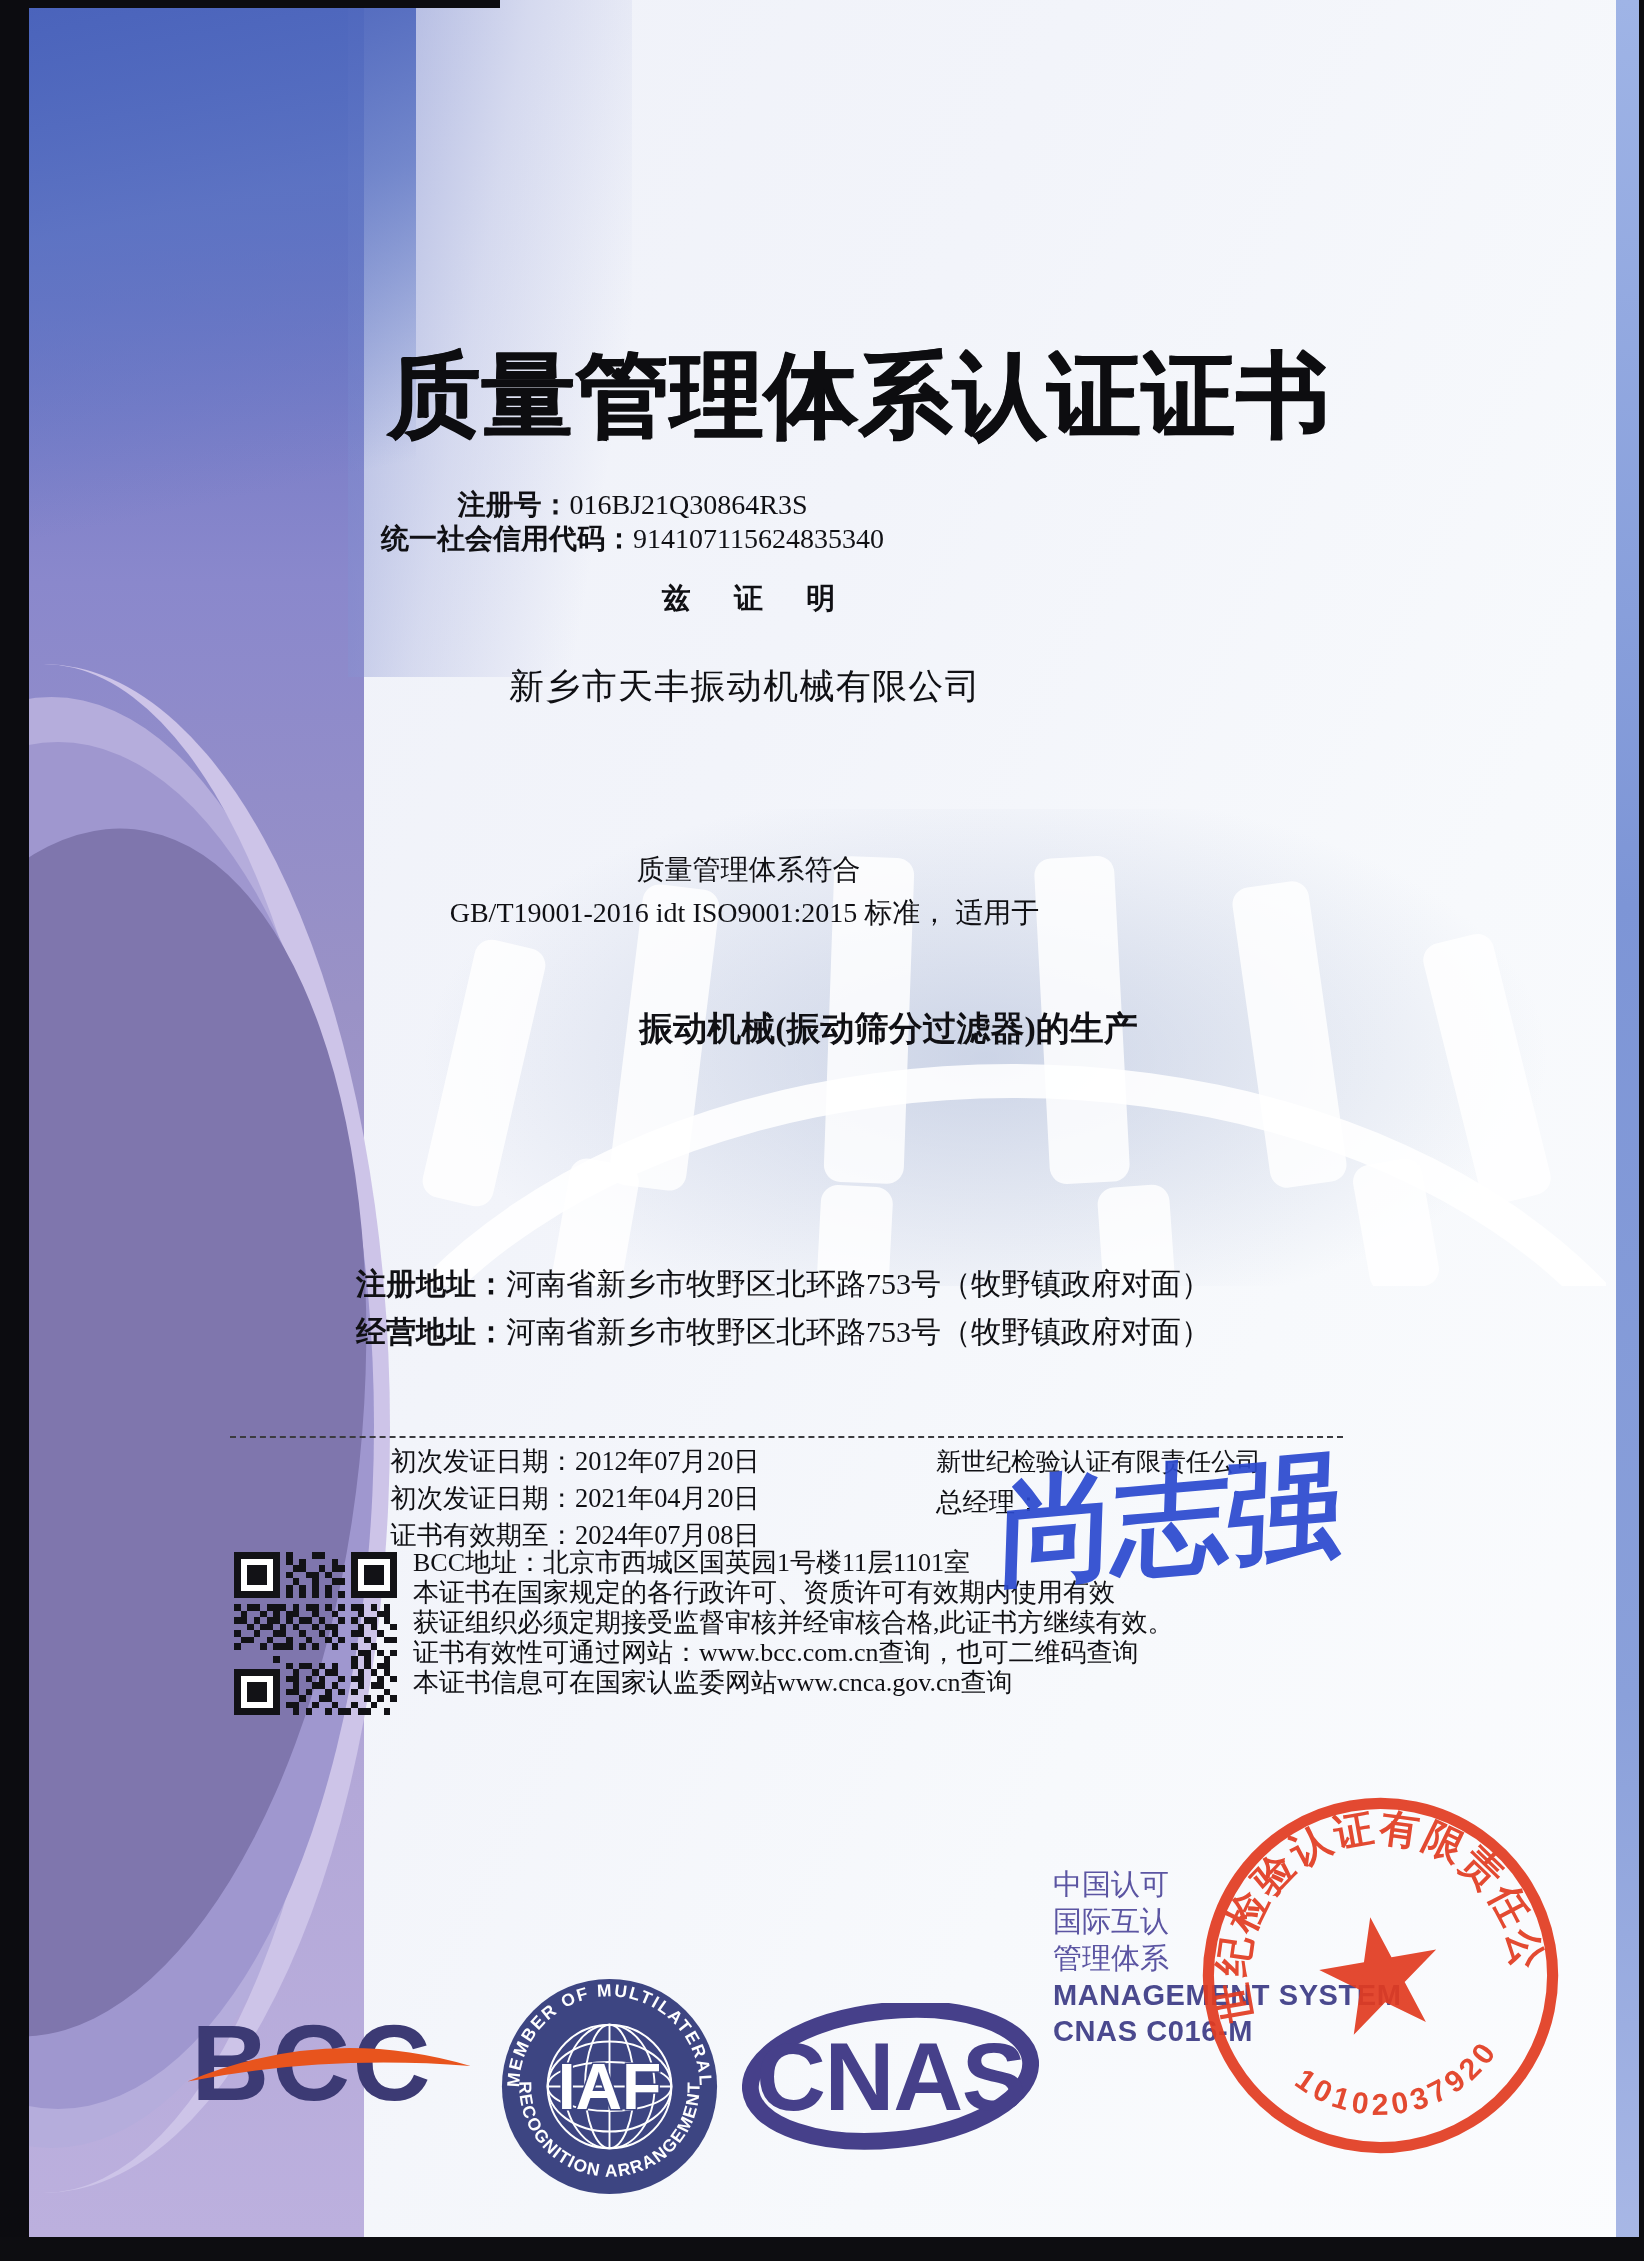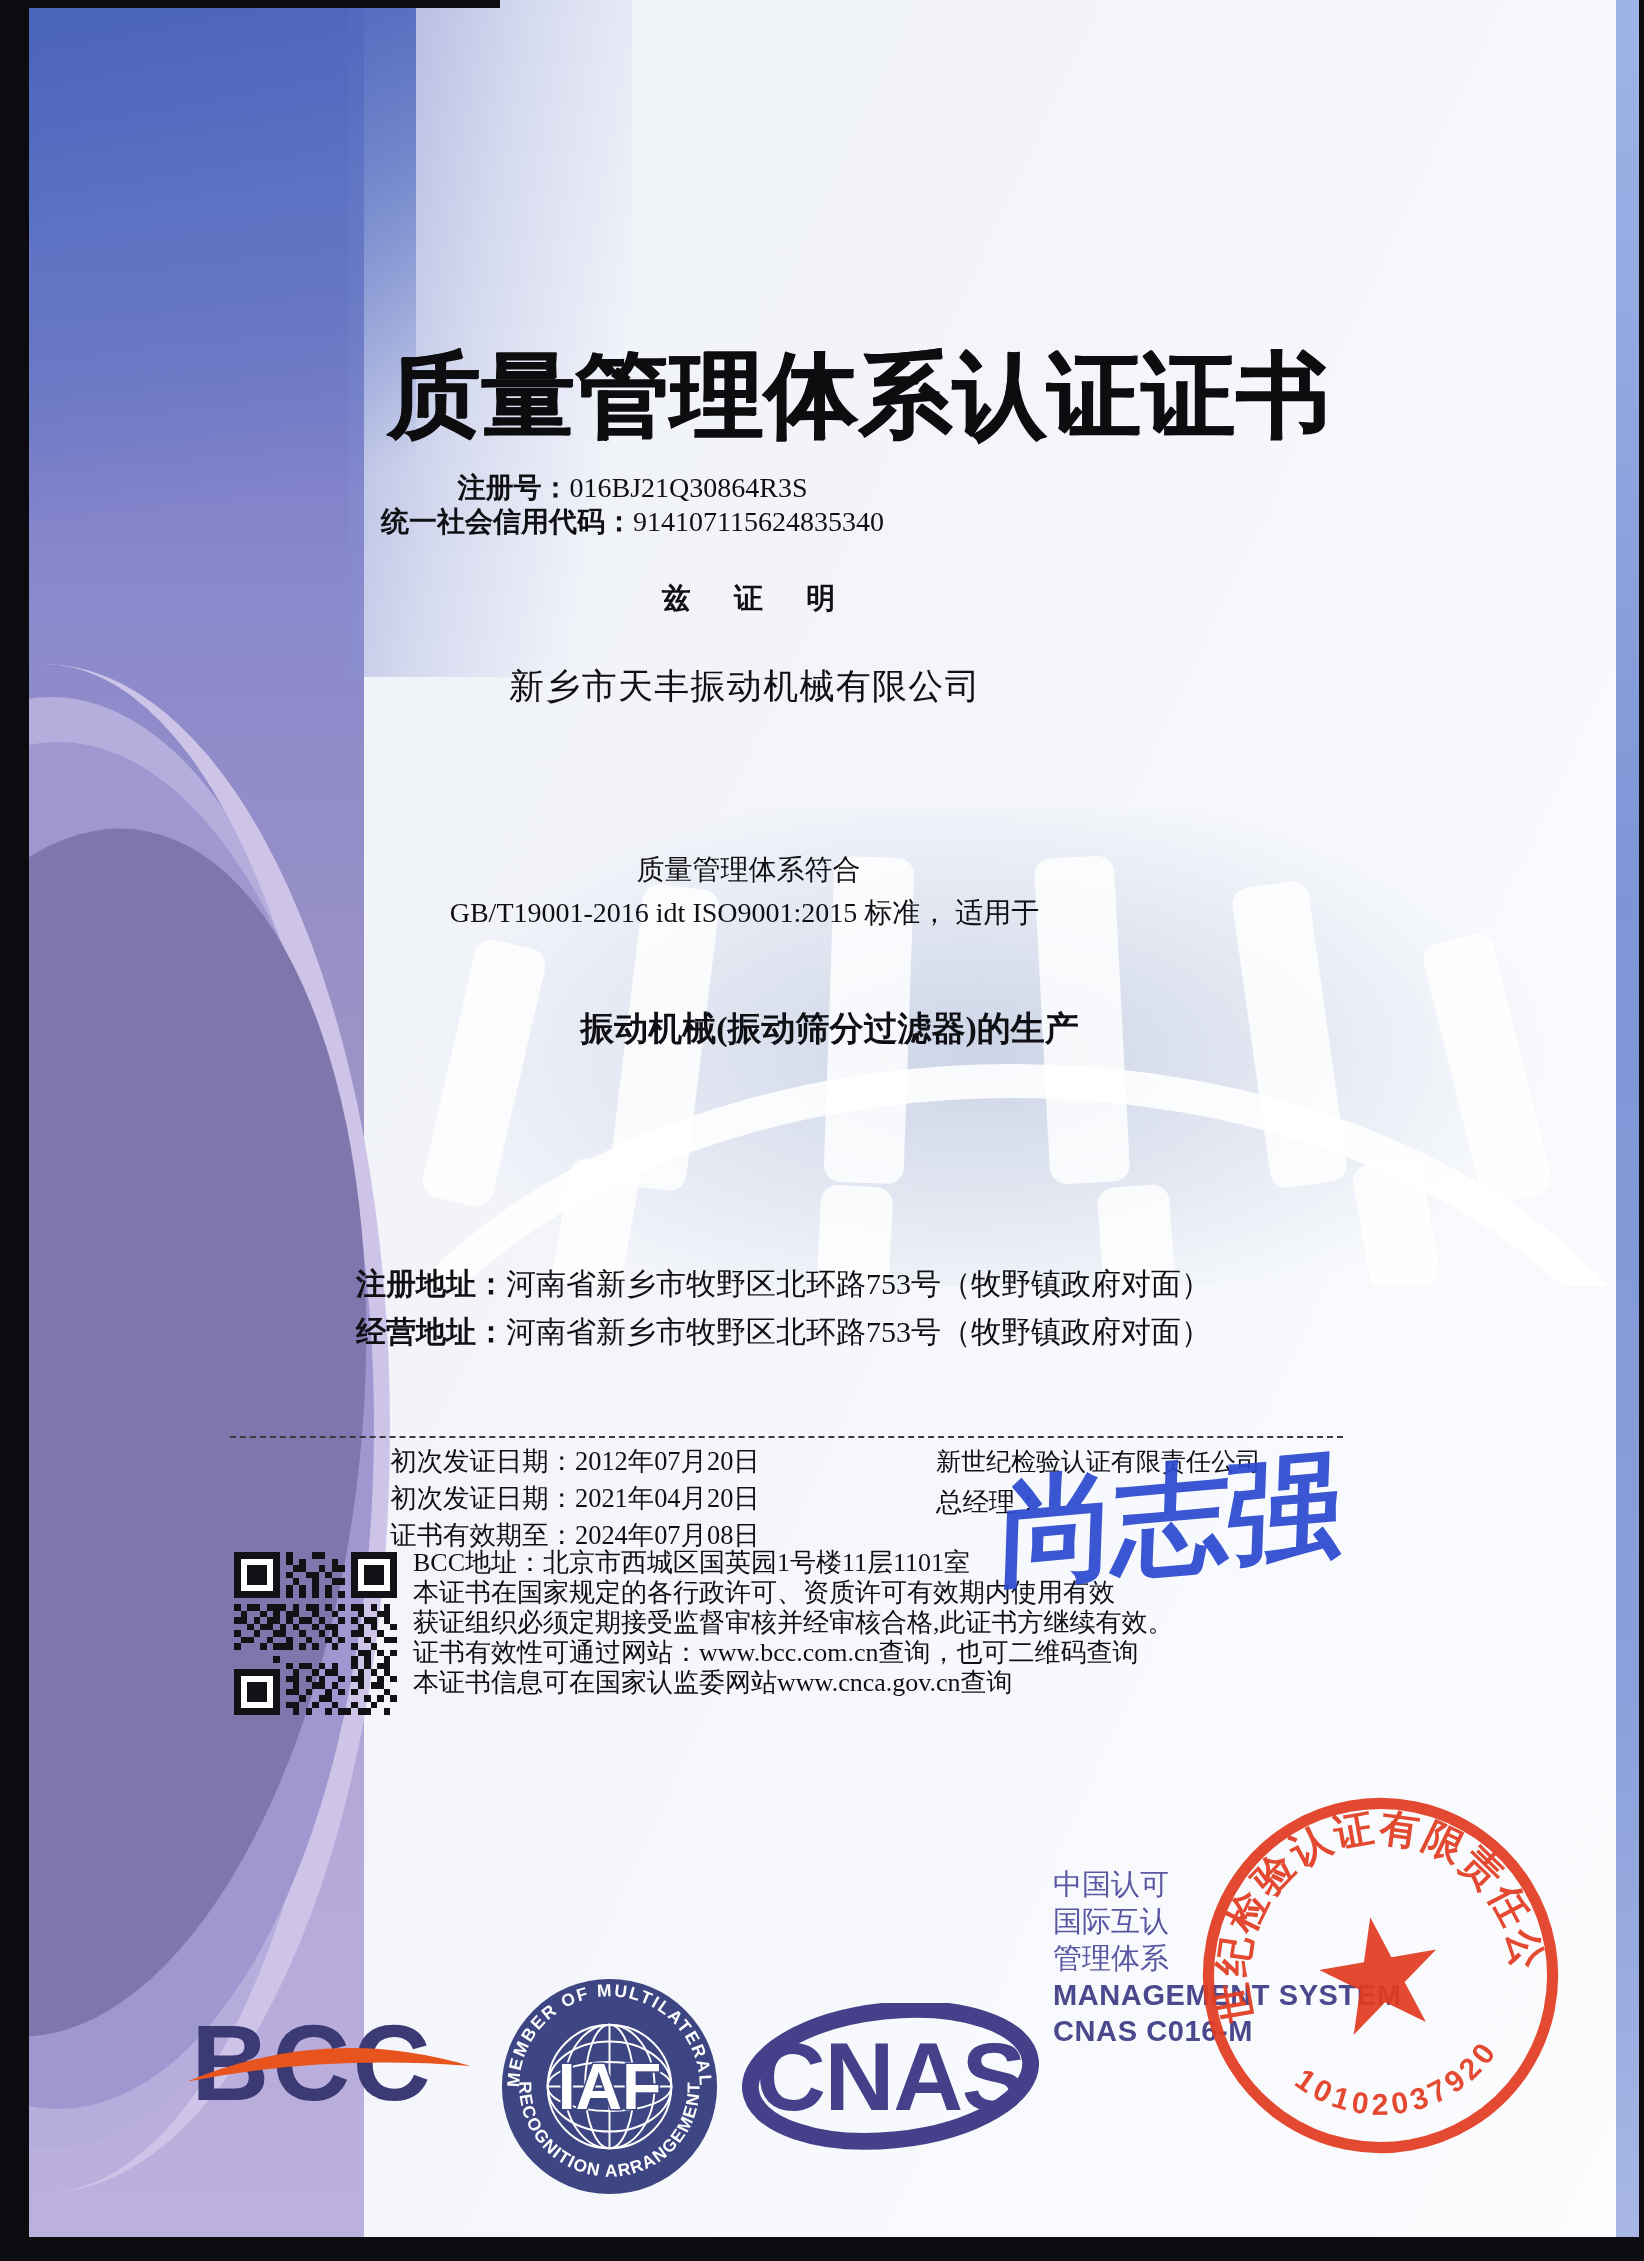--- a/index.html
+++ b/index.html
@@ -34,27 +34,27 @@
   .wm{left:413px;top:809px;width:1193px;height:477px;overflow:hidden;z-index:2;}
   .wm-tint{position:absolute;left:0;top:0;right:0;bottom:0;
       background:radial-gradient(ellipse 62% 75% at 48% 52%,rgba(164,178,210,.5),rgba(164,178,210,0) 76%);}
   .wm-bar{position:absolute;background:rgba(255,255,255,.82);border-radius:17px;}
   .wm-arc{position:absolute;left:-110px;top:255px;width:1419px;height:967px;border-radius:50%;
       border:34px solid rgba(255,255,255,.88);box-sizing:border-box;}
 
   
   .title{left:387px;top:333px;font-size:93px;font-weight:900;letter-spacing:1.3px;color:#0d0d10;z-index:5;
          text-shadow:1.3px 0 0 #0d0d10,0 0.6px 0 #0d0d10;}
-  .reg-block{left:310px;top:471px;width:645px;text-align:center;z-index:5;font-size:28px;line-height:34px;}
+  .reg-block{left:310px;top:488px;width:645px;text-align:center;z-index:5;font-size:28px;line-height:34px;}
   .reg-label{font-weight:700;}
   .hereby{left:590px;top:579px;width:335px;text-align:center;font-size:29px;font-weight:700;letter-spacing:18px;z-index:5;font-family:Liberation Serif, serif;}
   .company{left:400px;top:663px;width:690px;text-align:center;font-size:35px;font-weight:400;letter-spacing:1.3px;z-index:5;}
   .sysline{left:426px;top:851px;width:645px;text-align:center;font-size:28px;z-index:5;}
   .stdline{left:422px;top:894px;width:645px;text-align:center;font-size:28px;z-index:5;}
-  .scope{left:507px;top:1006px;width:645px;text-align:center;font-size:34px;font-weight:700;z-index:5;}
+  .scope{left:566px;top:1006px;width:645px;text-align:center;font-size:34px;font-weight:700;z-index:5;}
   .addr{left:356px;font-size:30px;z-index:5;}
   .addr b{font-weight:700;}
   .addr1{top:1264px;} .addr2{top:1312px;}
   .dashed{left:230px;top:1436px;width:1113px;height:0;border-top:2.6px dashed #3b3b3f;z-index:5;}
   .dates{left:335px;top:1443px;z-index:5;font-size:26.4px;line-height:37px;}
   .dates .row{white-space:nowrap;}
   .dates .dl{display:inline-block;width:240px;text-align:right;}
   .issuer-co{left:936px;top:1445px;font-size:25px;z-index:5;}
   .gm{left:936px;top:1485px;font-size:26.4px;z-index:5;}
   .sig{left:1003px;top:1456px;font-size:117px;font-weight:700;color:#2b49cf;z-index:6;

